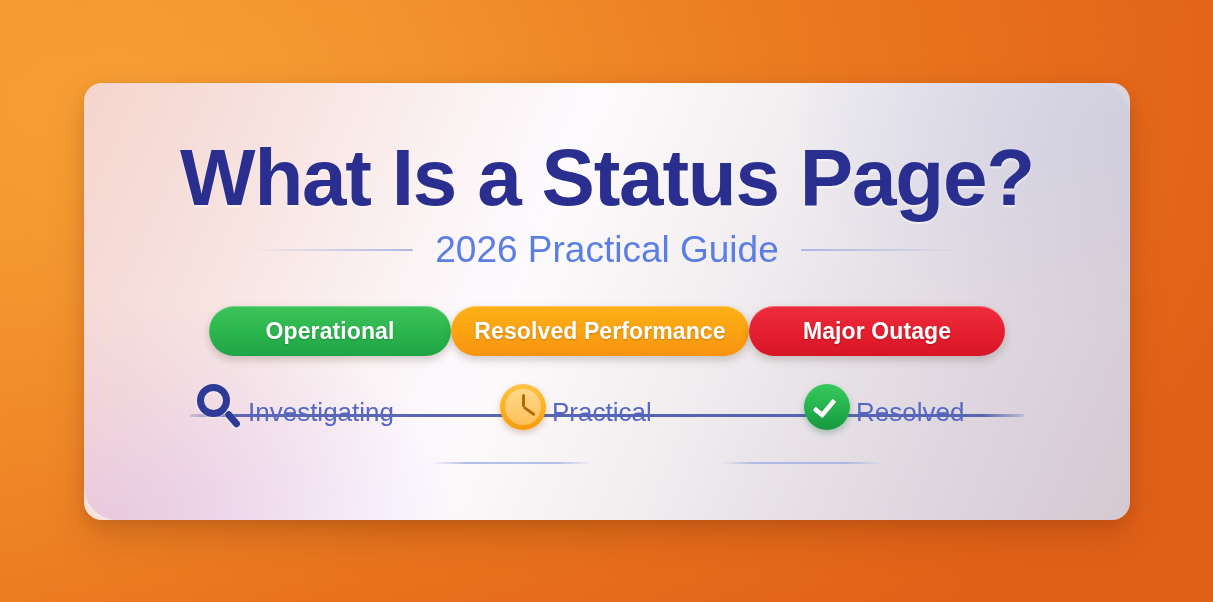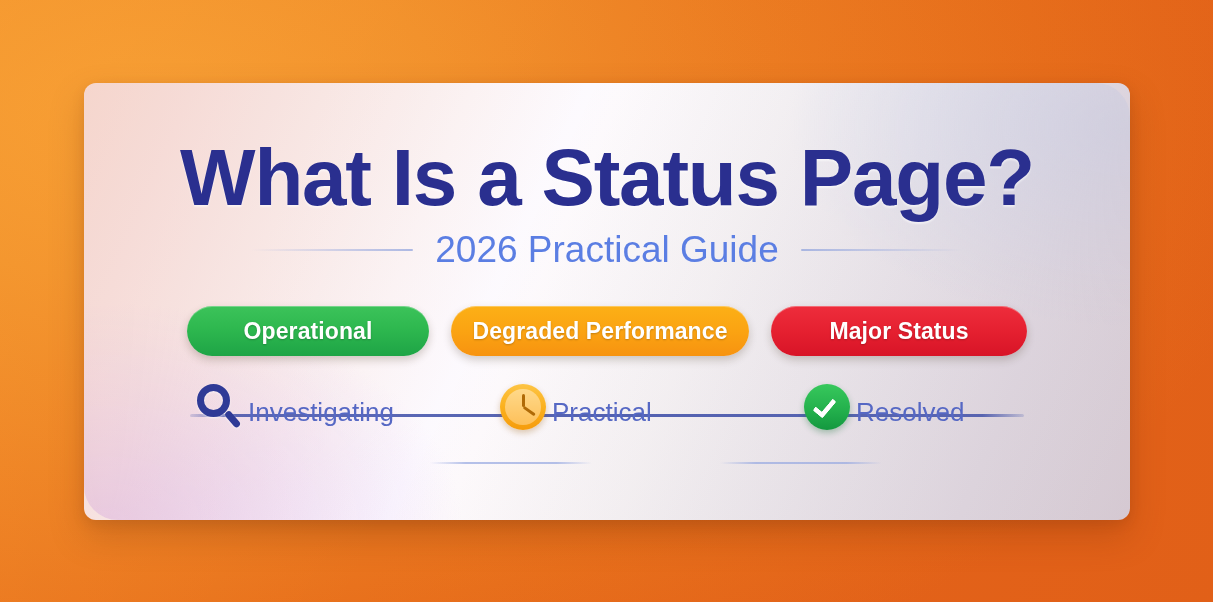--- a/index.html
+++ b/index.html
@@ -21,21 +21,21 @@
     position:absolute; inset:0;
     background:linear-gradient(115deg, rgba(255,175,60,.30) 0%, rgba(255,255,255,0) 42%, rgba(214,80,16,.20) 100%);
     pointer-events:none;
   }
 
   
   .card {
     position:absolute;
     left:84px; top:83px;
     width:1046px; height:437px;
-    border-radius:12px;
+    border-radius:18px;
     background:
       linear-gradient(112deg,
         #f2e2fb 0%,
         #f4e6fb 9%,
         #f7eefb 20%,
         #fbf6fd 32%,
         #fdfbfe 44%,
         #f4f7fd 58%,
         #e8effc 72%,
         #dde7fb 86%,
@@ -89,21 +89,21 @@
     font-weight:400;
     color:#5b7ee3;
     line-height:1;
     white-space:nowrap;
   }
 
   
   .pills{
     position:absolute; left:0; right:0; top:223px;
     display:flex; align-items:center; justify-content:center;
-    gap:22px;
+    gap:0;
   }
   .pill{
     height:50px;
     border-radius:26px;
     display:flex; align-items:center; justify-content:center;
     color:#ffffff;
     font-size:23px;
     font-weight:700;
     letter-spacing:.1px;
     white-space:nowrap;
@@ -258,22 +258,22 @@
       <div class="title">What Is a Status Page?</div>
 
       <div class="subtitle-row">
         <span class="sub-rule left"></span>
         <span class="subtitle">2026 Practical Guide</span>
         <span class="sub-rule right"></span>
       </div>
 
       <div class="pills">
         <div class="pill operational">Operational</div>
-        <div class="pill degraded">Degraded Performance</div>
-        <div class="pill outage">Major Status</div>
+        <div class="pill degraded">Resolved Performance</div>
+        <div class="pill outage">Major Outage</div>
       </div>
 
       <div class="timeline">
         <div class="tl-line"></div>
         <div class="lbl-rule r1"></div>
         <div class="lbl-rule r2"></div>
 
         <div class="tl-steps">
 
           <div class="tl-step">

